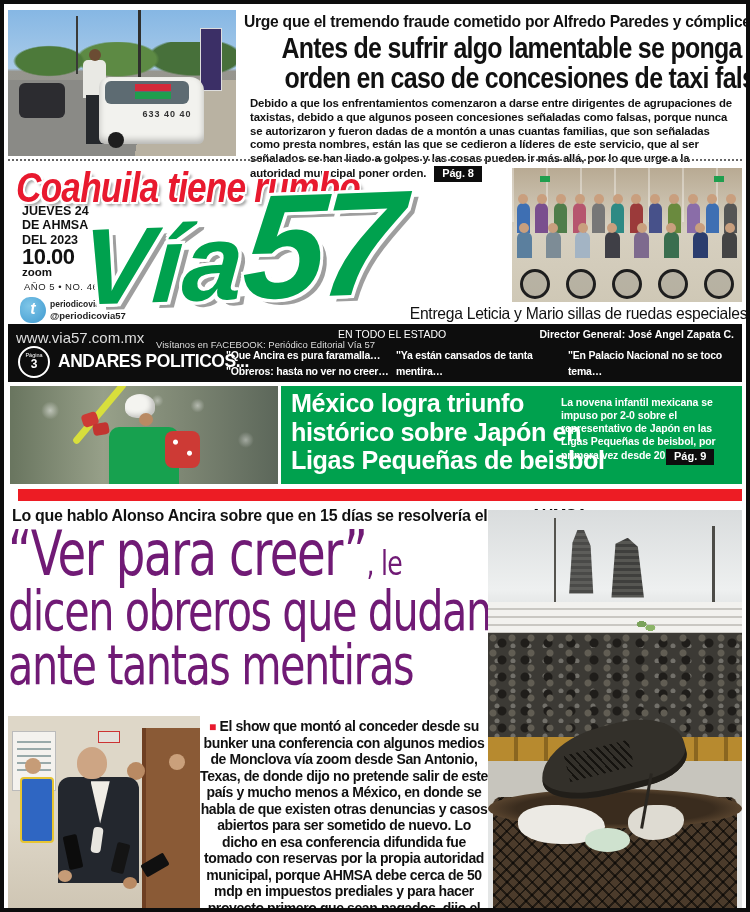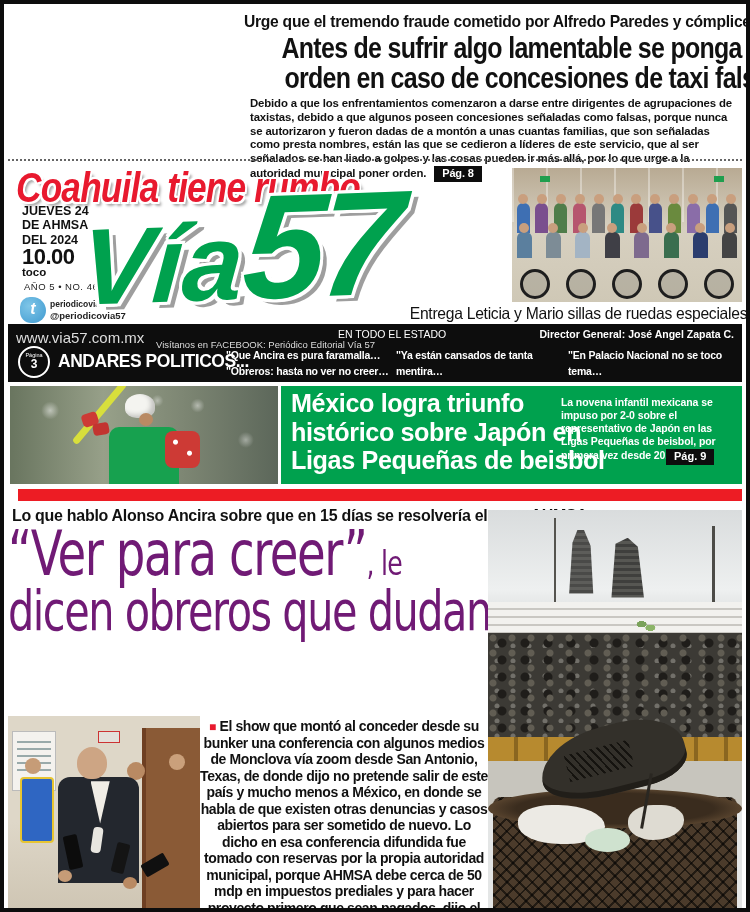--- a/index.html
+++ b/index.html
@@ -197,40 +197,58 @@
     box-shadow:inset 0 -6px 0 #211e19;}
   .pi-boot::before{content:'';position:absolute;left:18%;top:28%;width:45%;height:40%;
     background:repeating-linear-gradient(60deg,#15130f 0 2px,transparent 2px 6px);}
   .pi-lace{position:absolute;left:62%;top:66%;width:3px;height:14%;background:#2a2722;transform:rotate(10deg);}
 </style>
 </head>
 <body>
 
 <div class="page">
 
+  <div class="photo photo-taxi">
+    <div class="pt-trees"></div>
+    <div class="pt-road"></div>
+    <div class="pt-pole1"></div>
+    <div class="pt-pole2"></div>
+    <div class="pt-sign"></div>
+    <div class="pt-carleft"></div>
+    <div class="pt-man-shirt"></div>
+    <div class="pt-man-pants"></div>
+    <div class="pt-man-head"></div>
+    <div class="pt-taxi">
+      <div class="pt-taxi-win"></div>
+      <div class="pt-taxi-sign1"></div>
+      <div class="pt-taxi-sign2"></div>
+      <div class="pt-plate">633 40 40</div>
+      <div class="pt-wheel"></div>
+    </div>
+  </div>
 
   <div class="abs top-text">
     <div class="kicker"><span class="cond">Urge que el tremendo fraude cometido por Alfredo Paredes y cómplices…</span></div>
     <div class="top-head">
       <span class="cond-c">Antes de sufrir algo lamentable se ponga</span><br>
       <span class="cond-c">orden en caso de concesiones de taxi falsas</span>
     </div>
     <div class="top-body"><span>Debido a que los enfrentamientos comenzaron a darse entre dirigentes de agrupaciones de taxistas, debido a que algunos poseen concesiones señaladas como falsas, porque nunca se autorizaron y fueron dadas de a montón a unas cuantas familias, que son señaladas como presta nombres, están las que se cedieron a líderes de este servicio, que al ser señalados se han liado a golpes y las cosas pueden ir más allá, por lo que urge a la autoridad municipal poner orden.</span><span class="pag-box">Pág. 8</span></div>
   </div>
 
   <div class="abs dotted-sep"></div>
 
   <div class="abs slogan"><span class="cond">Coahuila tiene rumbo</span></div>
   <div class="abs mh-dates">
     <div>JUEVES 24</div>
     <div>DE AHMSA</div>
-    <div>DEL 2024</div>
+    <div>DEL 2023</div>
   </div>
   <div class="abs mh-price">10.00</div>
-  <div class="abs mh-pesos">toco</div>
+  <div class="abs mh-pesos">zoom</div>
   <div class="abs mh-edition">AÑO 5  •  NO. 4604</div>
   <div class="abs mh-social">
     <div class="tw-icon">t</div>
     <div class="tw-h1">periodicovia57</div>
     <div class="tw-h2">@periodicovia57</div>
   </div>
   <div class="abs logo">
     <span class="logo-via">Vía</span><span class="logo-57">57</span>
   </div>
 
@@ -315,20 +333,21 @@
     <div class="sp-summary">La novena infantil mexicana se impuso por 2-0 sobre el representativo de Japón en las Ligas Pequeñas de beisbol, por primera vez desde 2011</div>
     <div class="sp-pag"><span class="pag-box">Pág. 9</span></div>
   </div>
 
   <div class="abs red-bar"></div>
 
   <div class="abs ms-kicker"><span class="cond">Lo que hablo Alonso Ancira sobre que en 15 días se resolvería el caso AHMSA…</span></div>
   <div class="abs ms-headline">
     <div class="ms-l1"><span class="cond"><span class="major">“Ver para creer”</span><span class="minor">, le</span></span></div>
     <div class="ms-l2"><span class="cond">dicen obreros que dudan</span></div>
+    <div class="ms-l3"><span class="cond">ante tantas mentiras</span></div>
   </div>
 
   <div class="photo photo-press">
     <div class="pp-poster"></div>
     <div class="pp-sign"></div>
     <div class="pp-door"></div>
     <div class="pp-vest-head"></div>
     <div class="pp-vest"></div>
     <div class="pp-head2"></div>
     <div class="pp-head3"></div>

